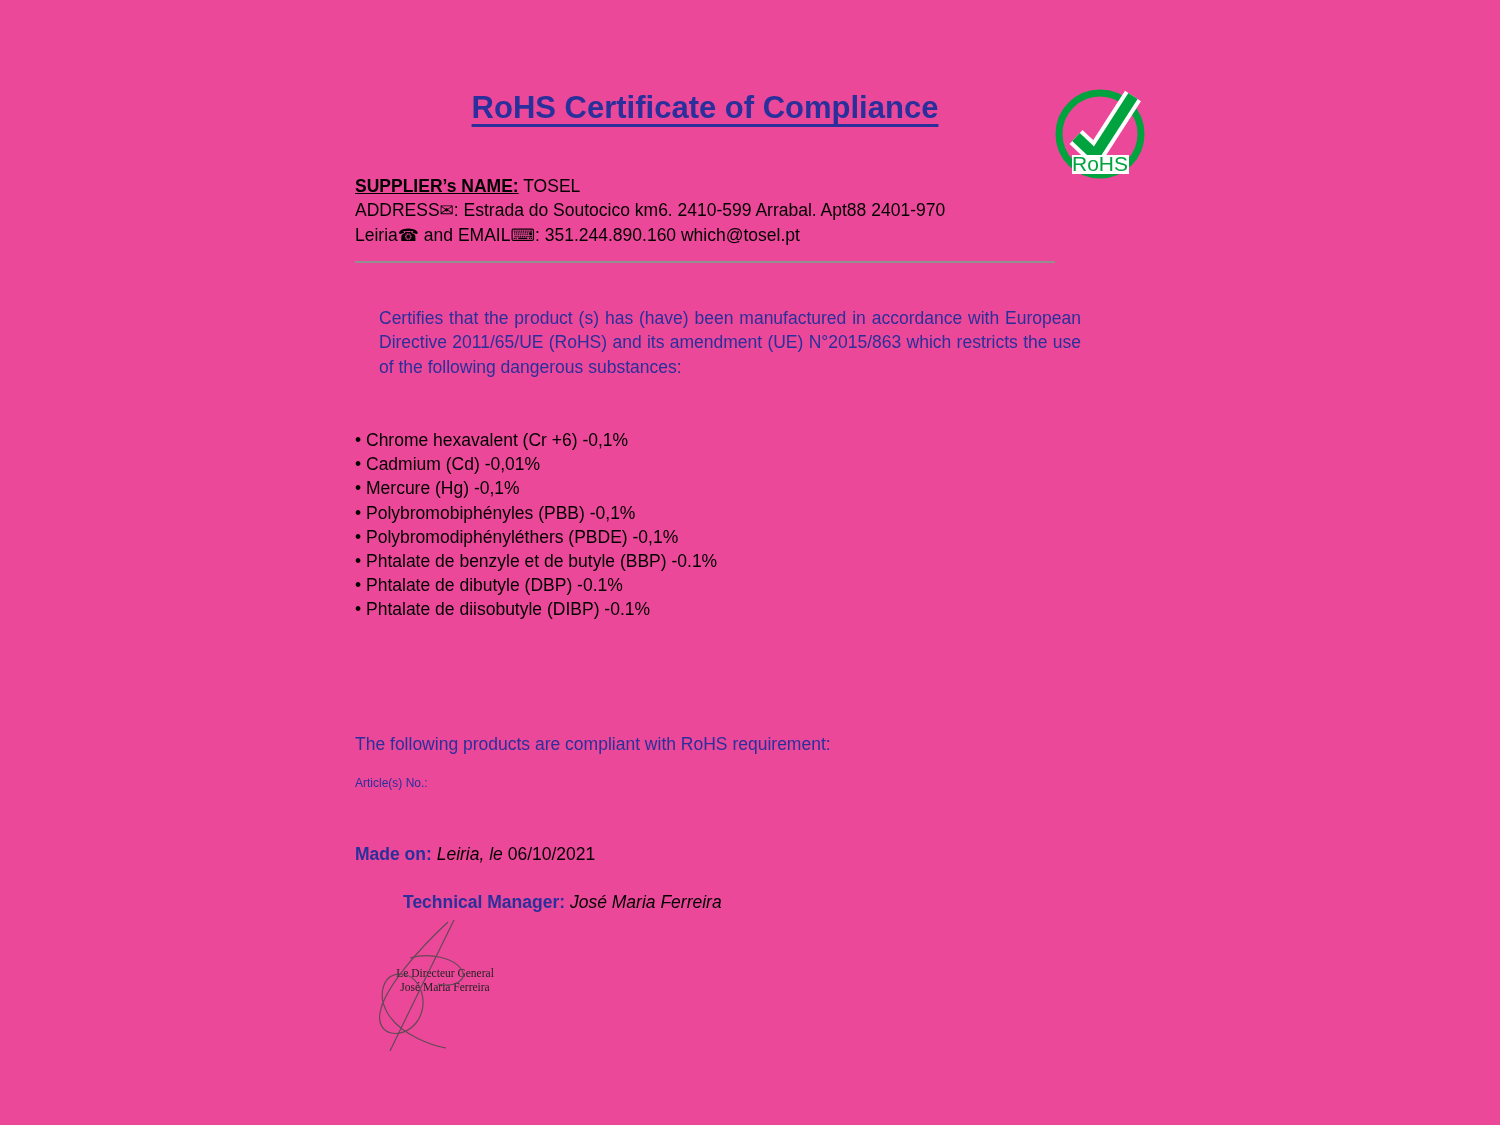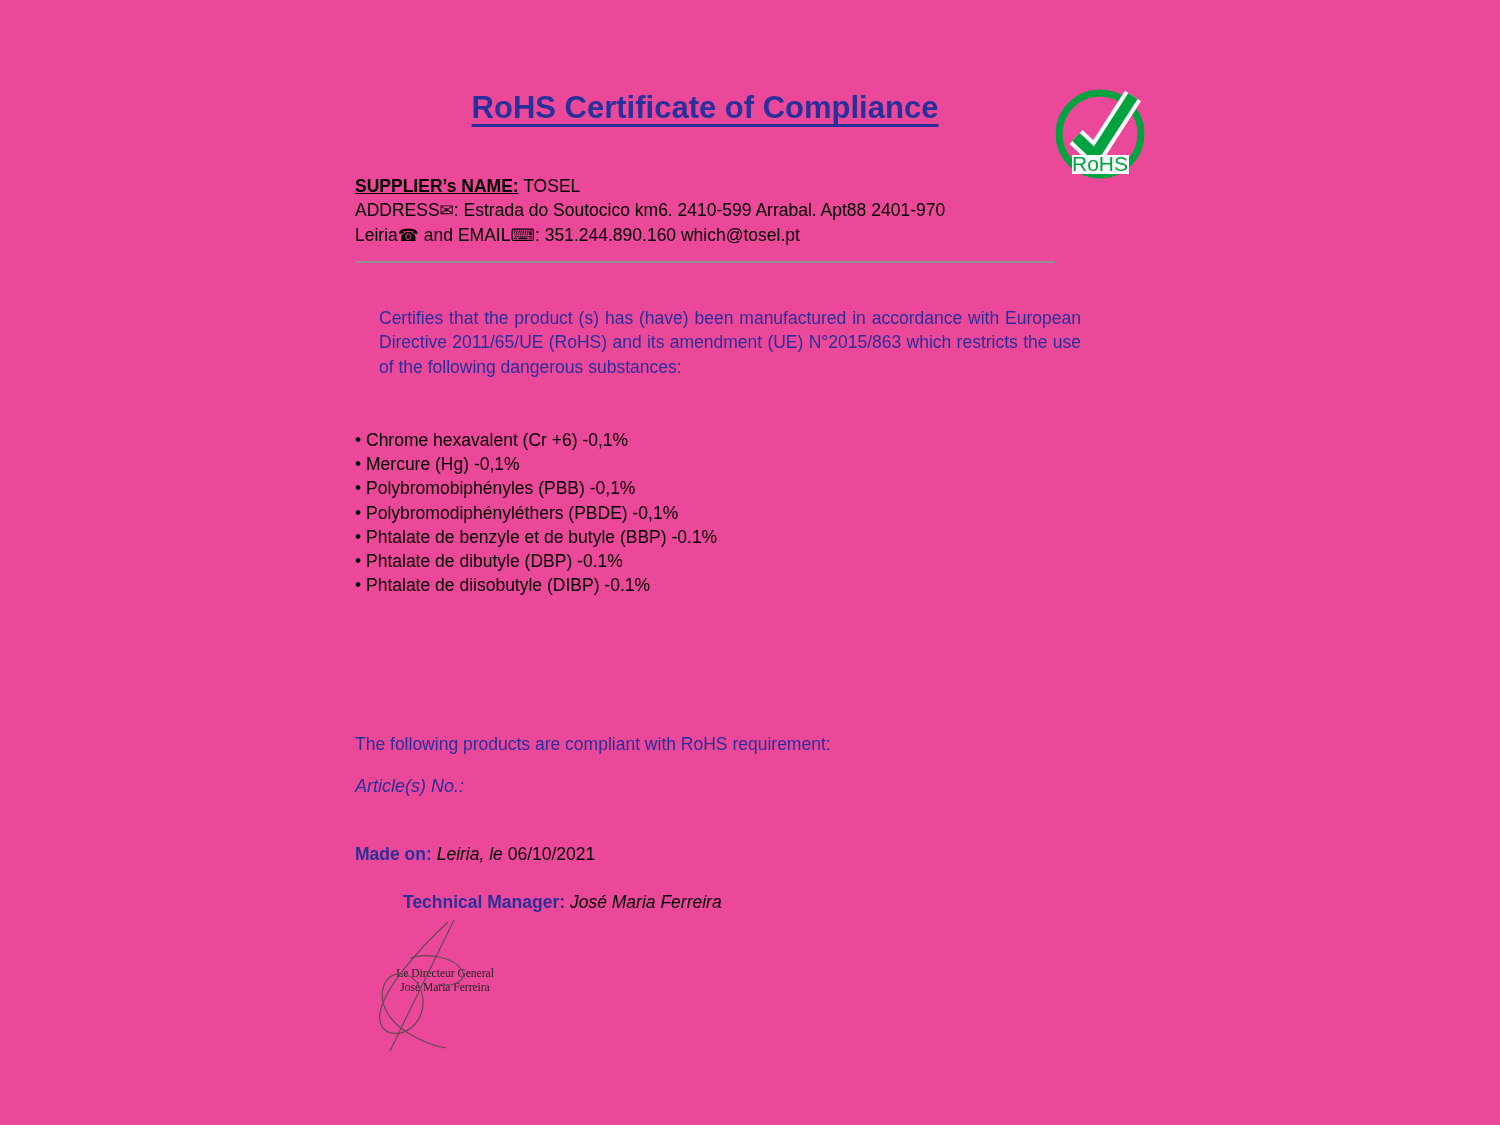--- a/index.html
+++ b/index.html
@@ -26,21 +26,21 @@
 
   .statement {
     position:absolute; left:360px; top:306px; width:702px;
     font-size:17.5px; line-height:24.3px; color:#292f9b; text-align:justify;margin-left:19px;
   }
 
   .substances { position:absolute; left:355px; top:428px; font-size:17.5px; line-height:24.2px; }
   .substances .li::before { content:"• "; }
 
   .compliance { position:absolute; left:355px; top:734px; font-size:17.5px; color:#292f9b; }
-  .article    { position:absolute; left:355px; top:776px; font-size:18px; color:#292f9b;font-style:italic; }
+  .article    { position:absolute; left:355px; top:776px; font-size:12px; color:#292f9b; }
 
   .madeon  { position:absolute; left:355px; top:844px; font-size:17.5px; }
   .manager { position:absolute; left:355px; top:892px; font-size:17.5px;margin-left:48px; }
   .label-blue { color:#292f9b; font-weight:bold; }
 
   .sig-text {
     position:absolute; left:370px; top:966px; width:150px; text-align:center;
     font-family:"Liberation Serif", serif; font-size:11.5px; line-height:14px; color:#222222;
   }
   .sig-svg { position:absolute; left:350px; top:918px; pointer-events:none; }
@@ -71,20 +71,21 @@
       <span>Leiria</span><span class="icon">☎</span><span> and EMAIL</span><span class="icon">⌨</span><span>: 351.244.890.160 which@tosel.pt</span>
     </div>
   </div>
 
   <div class="divider"></div>
 
   <div class="statement">Certifies that the product (s) has (have) been manufactured in accordance with European Directive 2011/65/UE (RoHS) and its amendment (UE) N°2015/863 which restricts the use of the following dangerous substances:</div>
 
   <div class="substances">
     <div class="li">Chrome hexavalent (Cr +6) -0,1%</div>
+    <div class="li">Cadmium (Cd) -0,01%</div>
     <div class="li">Mercure (Hg) -0,1%</div>
     <div class="li">Polybromobiphényles (PBB) -0,1%</div>
     <div class="li">Polybromodiphényléthers (PBDE) -0,1%</div>
     <div class="li">Phtalate de benzyle et de butyle (BBP) -0.1%</div>
     <div class="li">Phtalate de dibutyle (DBP) -0.1%</div>
     <div class="li">Phtalate de diisobutyle (DIBP) -0.1%</div>
   </div>
 
   <div class="compliance">The following products are compliant with RoHS requirement:</div>
 

